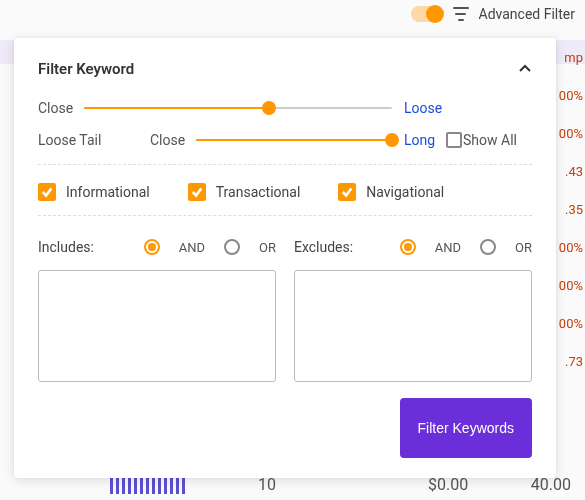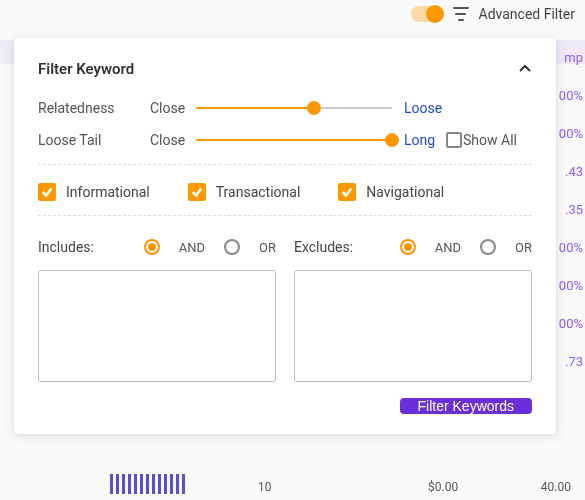--- a/index.html
+++ b/index.html
@@ -144,43 +144,43 @@
     border-radius: 3px;
     background: #fff;
   }
 
   .panel-footer { display:flex; justify-content:flex-end; margin-top:16px; }
   .filter-btn {
     background: #6a2fd9;
     color: #fff;
     border: none;
     border-radius: 4px;
-    padding: 0 18px;
+    padding: 22px 18px;
     font-size: 14px;
     font-weight: 500;
     cursor: pointer;
   }
 
   
   .bg-bars {
     position: absolute;
     bottom: 6px;
     left: 110px;
     display: flex;
     gap: 3px;
     z-index: 1;
   }
   .bg-bars span { width: 3px; height: 20px; background: #5a4fd6; display:block; }
-  .bg-nums { position:absolute; bottom:6px; z-index:1; color:#555; font-size:12px; }
+  .bg-nums { position:absolute; bottom:6px; z-index:1; color:#555; font-size:16px; }
   .bg-right-col {
     position: absolute;
     right: 2px;
     top: 50px;
     z-index: 1;
-    color: #8b5cf6;
+    color: #c2410c;
     font-size: 13px;
     text-align: right;
     width: 26px;
   }
   .bg-right-col div { margin-bottom: 23px; }
   .bg-header-strip {
     position:absolute; top:40px; left:0; right:0; height:24px; background:#efeaf8; z-index:0;
   }
 </style>
 </head>
@@ -231,21 +231,20 @@
   <div class="panel-header">
     <div class="panel-title">Filter Keyword</div>
     <div class="chevron">
       <svg viewBox="0 0 14 14">
           <polyline points="2,9 7,4 12,9"></polyline>
         </svg>
     </div>
   </div>
 
   <div class="slider-row">
-    <div class="slider-label1">Relatedness</div>
     <div class="slider-label2">Close</div>
     <div class="slider-track">
       <div class="track-bg"></div>
       <div class="track-fill" style="width:60%"></div>
       <div class="slider-thumb" style="left:60%"></div>
     </div>
     <div class="slider-label3">Loose</div>
     <div class="slider-right-extra"></div>
   </div>
 

